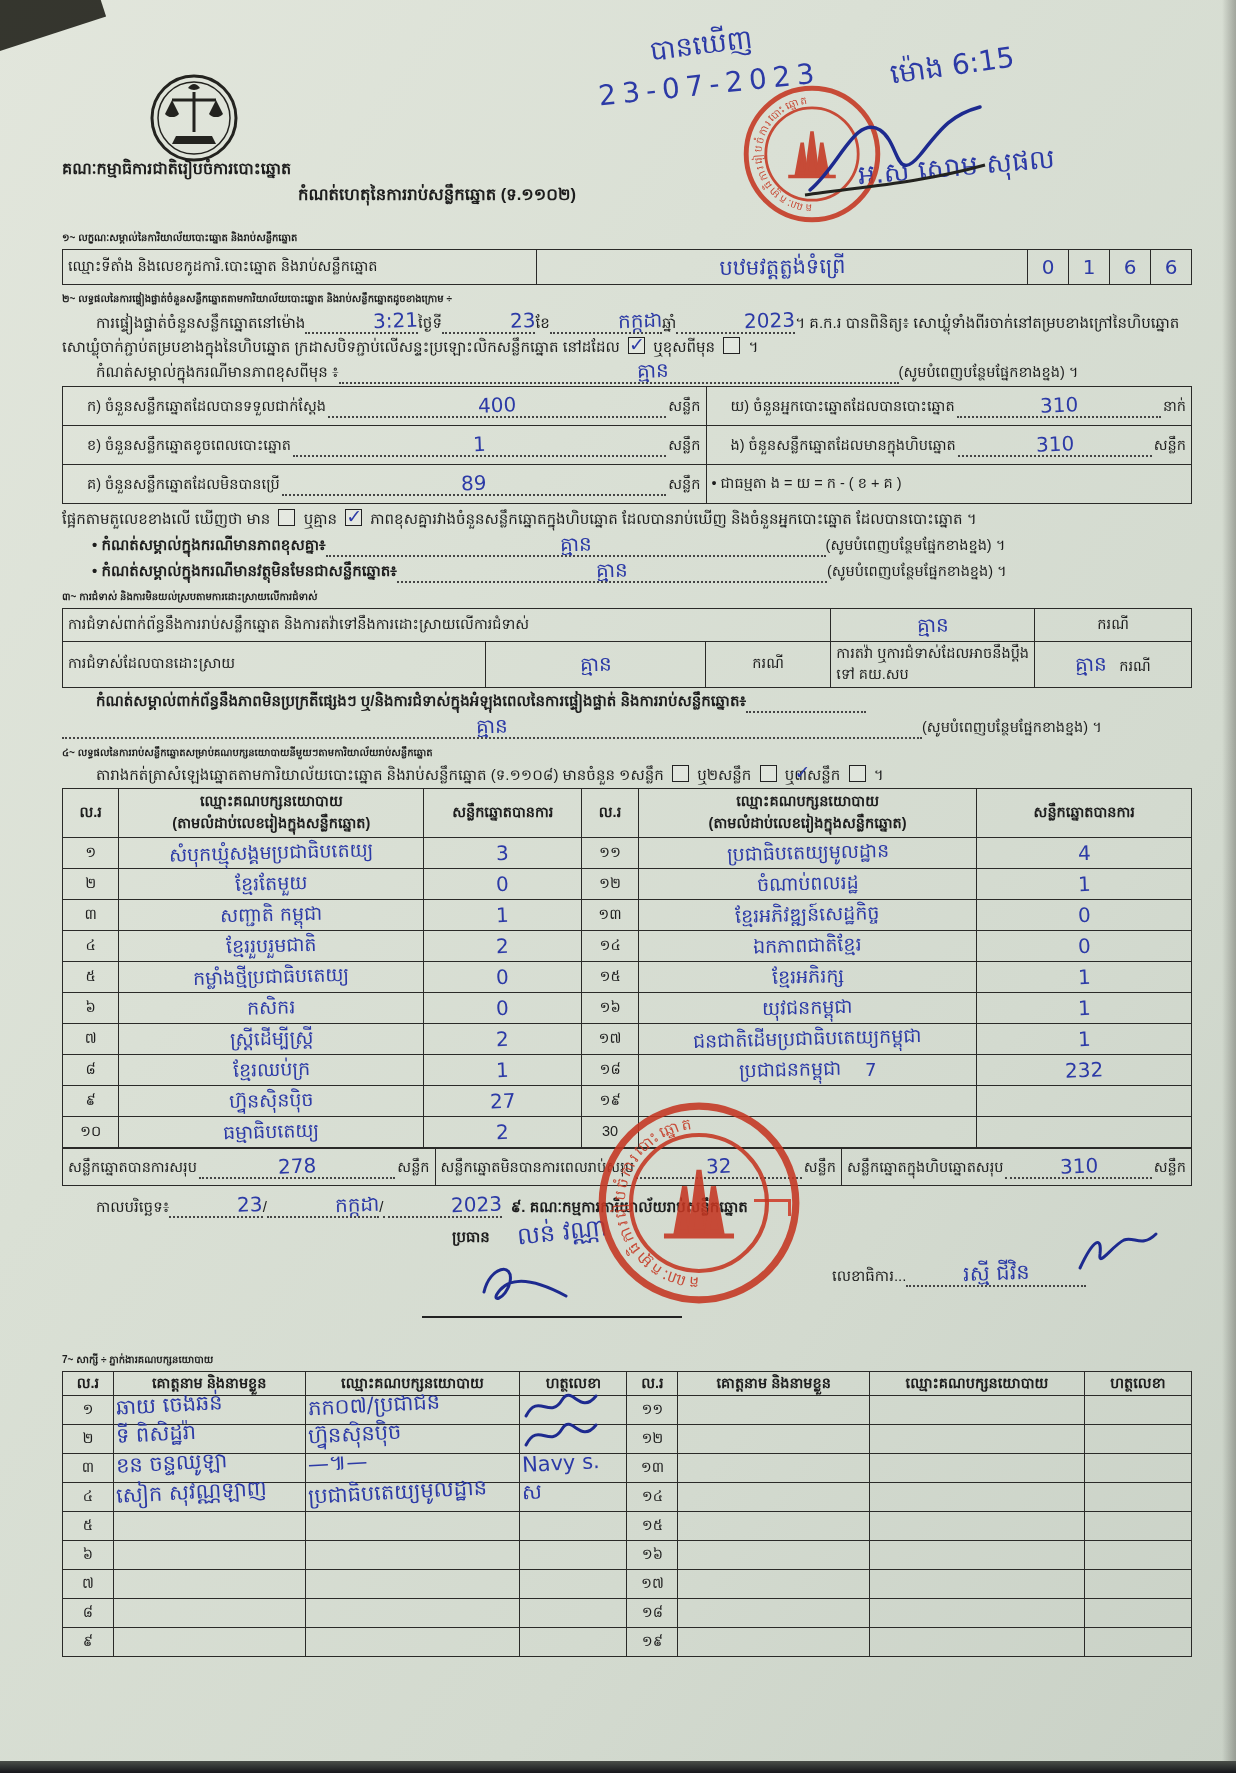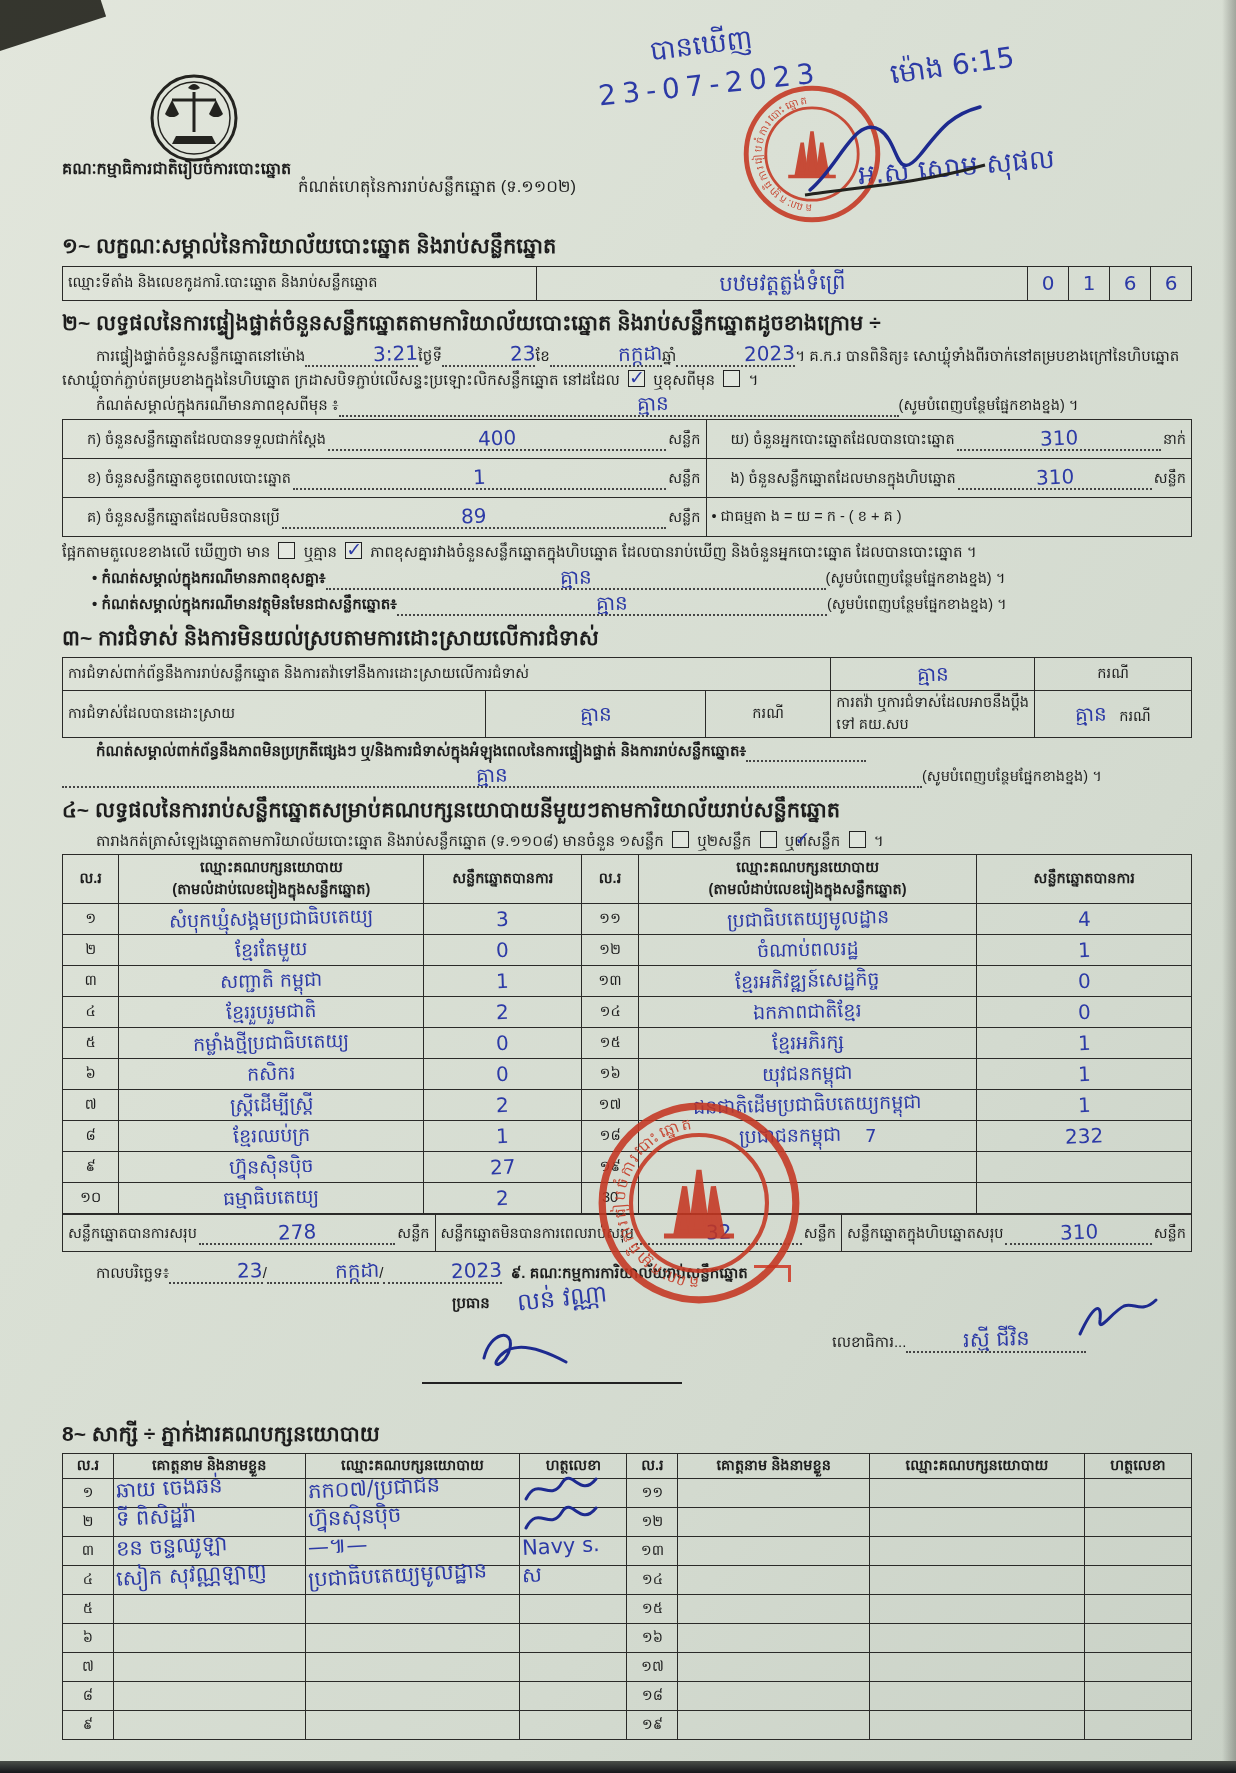--- a/index.html
+++ b/index.html
@@ -14,38 +14,38 @@
     background:linear-gradient(125deg,#e2e6dc 0%,#dae0d5 35%,#d3dacf 70%,#c9d1c6 100%);
     color:#1d1d1d;
   }
   .corner-shadow{position:absolute;left:-30px;top:-22px;width:130px;height:60px;background:#16160f;transform:rotate(-18deg);opacity:.85;}
   .bottom-strip{position:absolute;left:0;bottom:0;width:100%;height:12px;background:linear-gradient(#4a4f49,#15161a);}
   .edge-shade{position:absolute;right:0;top:0;width:14px;height:100%;background:linear-gradient(to left,rgba(60,60,55,.35),transparent);}
 
   
   .emblem{position:absolute;left:148px;top:70px;width:92px;height:96px;}
   .org-name{position:absolute;left:62px;top:158px;font-weight:bold;font-size:16px;}
-  .form-title{position:absolute;left:298px;top:176px;font-weight:normal;font-size:16.5px;}
+  .form-title{position:absolute;left:298px;top:184px;font-weight:bold;font-size:16.5px;}
 
   .hw{color:#2c3aa6;font-family:"DejaVu Sans",sans-serif;}
   .blank-hw{display:inline-block;transform:rotate(-2deg);}
 
   .seen-note{position:absolute;left:650px;top:28px;font-size:27px;transform:rotate(-7deg);}
   .seen-date{position:absolute;left:598px;top:68px;font-size:28px;transform:rotate(-6deg);letter-spacing:6px;}
   .seen-time{position:absolute;left:890px;top:48px;font-size:28px;transform:rotate(-8deg);}
   .seen-name{position:absolute;left:858px;top:150px;font-size:27px;transform:rotate(-5deg);white-space:nowrap;}
 
   .stamp{position:absolute;opacity:.88;}
   .stamp svg{display:block;}
 
   .topsig{position:absolute;left:800px;top:95px;}
 
   
   .content{position:absolute;left:62px;top:224px;width:1130px;font-size:15px;line-height:1.5;}
-  .sec-head{font-weight:bold;font-size:21px;margin:6px 0 4px 0;}
+  .sec-head{font-weight:bold;font-size:10px;margin:6px 0 4px 0;}
   table{border-collapse:collapse;width:100%;padding-left:24px;}
   td,th{border:1.6px solid #2a2a28;padding:1px 5px;font-size:14.5px;vertical-align:middle;}
   .c{text-align:center;}
   .codebox{width:30px;text-align:center;}
   .codebox .hw{font-size:20px;}
   .hw-val{font-size:21px;text-align:center;transform:rotate(-1deg);}
 
   .para{margin:2px 0;}
   .indent{text-indent:34px;}
   .dots{display:inline-block;border-bottom:2px dotted #444;text-align:center;vertical-align:bottom;line-height:1.1;}
@@ -413,21 +413,21 @@
       <span class="secr">
         <span>លេខាធិការ</span>...<span class="dots" style="min-width:180px"><span class="hw blank-hw" style="font-size:21px">រស្មី ជីវិន</span></span>
       </span>
       <span class="secr-sig">
         <svg width="90" height="50" viewBox="0 0 90 50">
           <path d="M8,40 C22,10 30,8 28,26 C26,40 40,18 52,12 C62,8 70,20 84,6" fill="none" stroke="#1d2a8f" stroke-width="3" stroke-linecap="round"></path>
         </svg>
       </span>
     </div>
 
-    <div class="sec-head">8~ សាក្សី ÷ ភ្នាក់ងារគណបក្សនយោបាយ</div>
+    <div class="sec-head">7~ សាក្សី ÷ ភ្នាក់ងារគណបក្សនយោបាយ</div>
     <table class="wit-table">
       <tbody>
           <tr>
         <th style="width:4.5%" class="c">ល.រ</th>
         <th style="width:17%" class="c">គោត្តនាម និងនាមខ្លួន</th>
         <th style="width:19%" class="c">ឈ្មោះគណបក្សនយោបាយ</th>
         <th style="width:9.5%" class="c">ហត្ថលេខា</th>
         <th style="width:4.5%" class="c">ល.រ</th>
         <th style="width:17%" class="c">គោត្តនាម និងនាមខ្លួន</th>
         <th style="width:19%" class="c">ឈ្មោះគណបក្សនយោបាយ</th>

